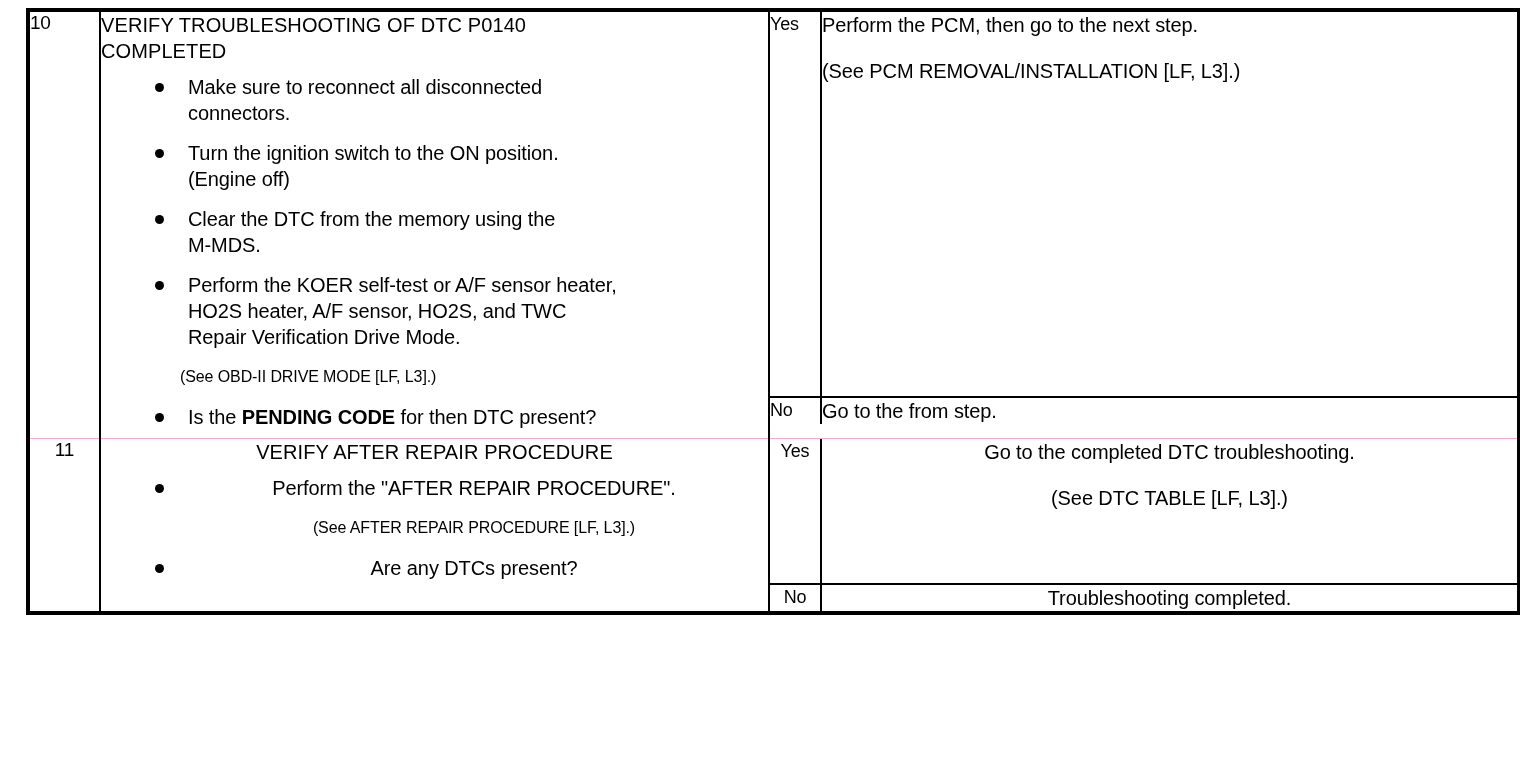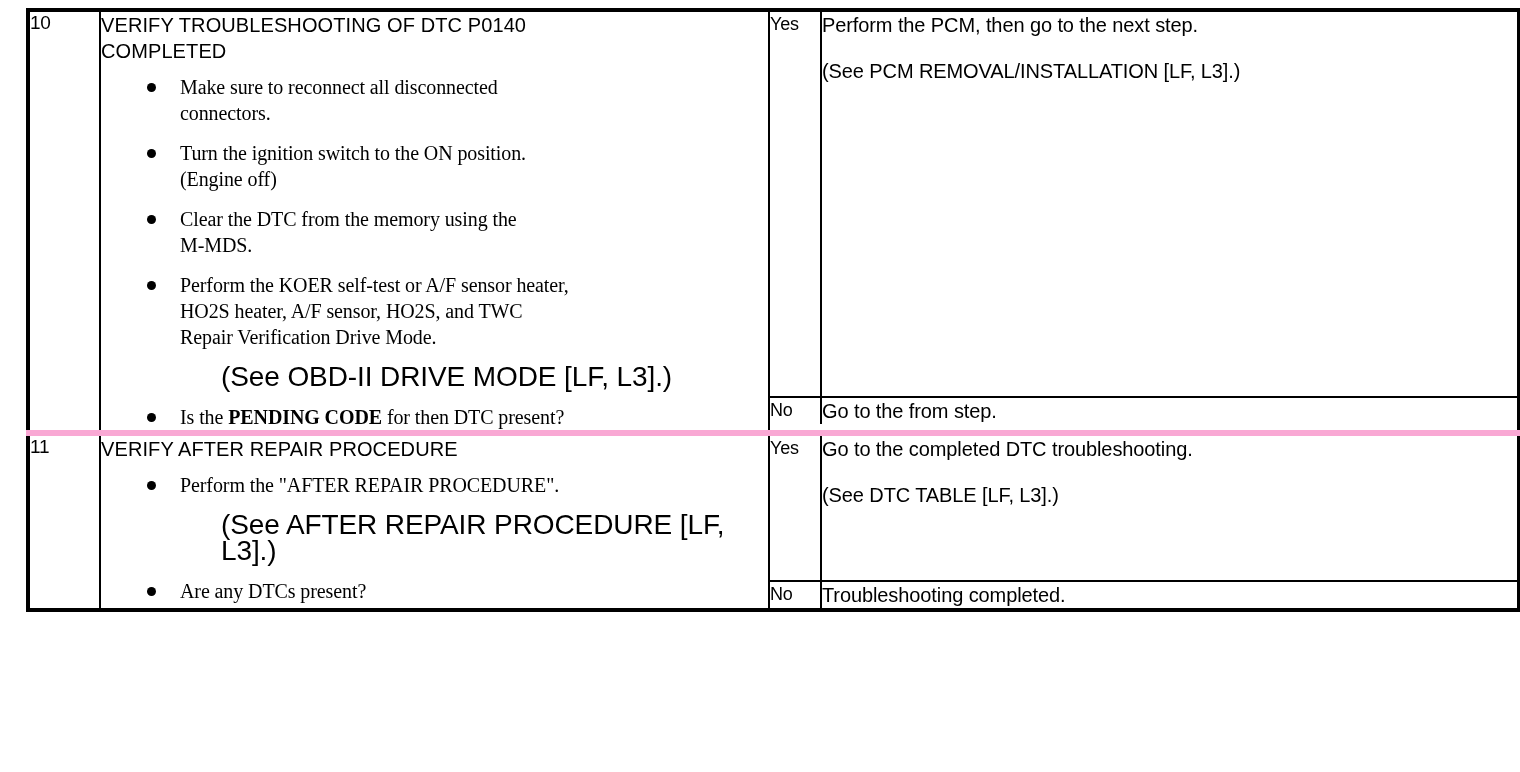--- a/index.html
+++ b/index.html
@@ -40,21 +40,22 @@
   
   .col-step    { width: 72px;  }
   .col-action  { width: 669px; }
 
   
   tr.step-row > td {
     vertical-align: top;
     padding: 0;
   }
   tr.step-row + tr.step-row > td {
-    border-top: 6px solid #f9a8d4;
+    border-top: 1px solid #f9a8d4;
+    text-align: center;
   }
 
   .cell-step {
     padding: 9px 0 0 8px;
     font-size: 19px;
     line-height: 22px;
     letter-spacing: -0.2px;
   }
 
   .cell-action {
@@ -72,23 +73,22 @@
     font-size: 20px;
     font-weight: normal;
     line-height: 26px;
     letter-spacing: 0.1px;
     margin: 0 0 6px 0;
     white-space: pre-line;
   }
 
   .bullet-list {
     list-style: none;
-    margin: 0;
-    padding: 0;
-    font-family: Liberation Serif, serif;
+    margin: 8px;
+    padding: 0;
   }
   .bullet-item {
     position: relative;
     padding-left: 79px;
     font-size: 20px;
     line-height: 26px;
     letter-spacing: -0.1px;
     margin-top: 14px;
   }
   .bullet-item.first { margin-top: 10px; }
@@ -99,22 +99,22 @@
     width: 9px;
     height: 9px;
     background: #000;
     border-radius: 50%;
   }
   .bullet-item .text { white-space: pre-line; }
   .bullet-item .strong { font-weight: bold; }
 
   
   .note-line {
-    padding-left: 120px;
-    font-size: 28px;
+    padding-left: 79px;
+    font-size: 16px;
     line-height: 26px;
     letter-spacing: -0.1px;
     margin-top: 14px;
   }
 
   
   .result-subtable {
     width: 100%;
     border-collapse: collapse;
     table-layout: fixed;

